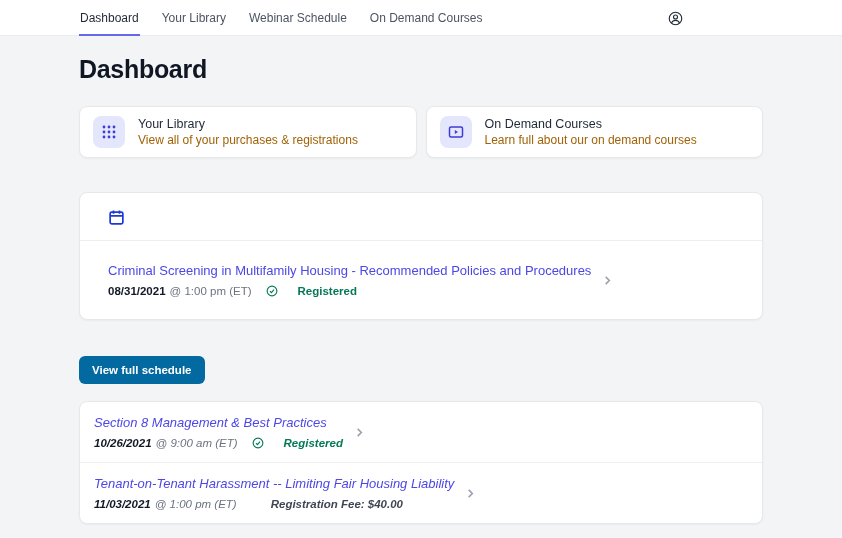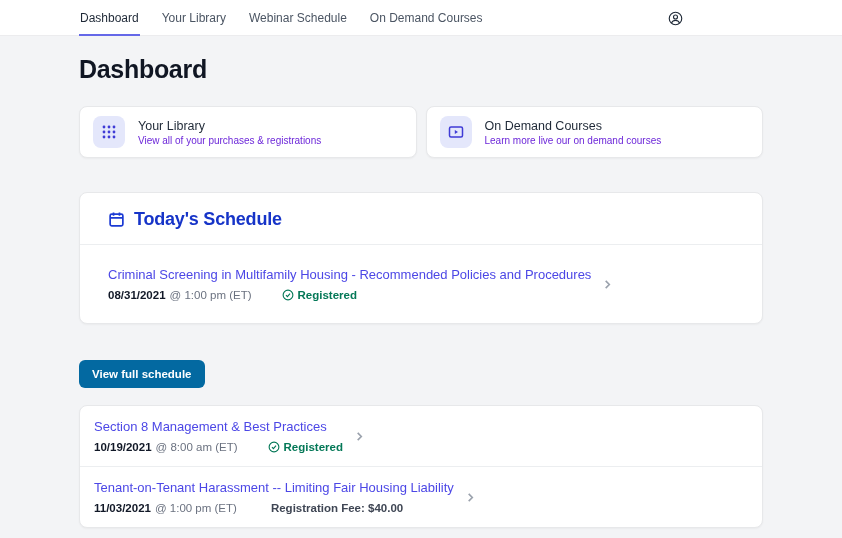--- a/index.html
+++ b/index.html
@@ -47,21 +47,21 @@
     display: flex; align-items: center; gap: 13px;
     padding: 9px 13px; cursor: pointer; min-height: 50px;
   }
   .icon-tile {
     width: 32px; height: 32px; flex: none; border-radius: 8px;
     background: #e4e7fb; color: #3f3bd6;
     display: flex; align-items: center; justify-content: center;
   }
   .icon-tile svg { width: 16px; height: 16px; display: block; }
   .shortcut-title { font-size: 12.5px; color: #1f2937; margin-bottom: 2px; }
-  .shortcut-sub { font-size: 10px; color: #6d28d9; }
+  .shortcut-sub { font-size: 12px; color: #a16207; }
 
   
   .panel {
     background: #fff; border: 1px solid #e7e8ea; border-radius: 8px;
     box-shadow: 0 1px 2px rgba(0,0,0,0.04); overflow: hidden;
   }
   .panel-today { margin-top: 34px; }
   .panel-head {
     display: flex; align-items: center; gap: 9px;
     padding: 16px 28px 14px 28px;
@@ -70,27 +70,27 @@
   .panel-head-title {
     font-size: 18px; font-weight: bold; color: #1634c8; letter-spacing: -0.2px;
   }
   .divider { border-top: 1px solid #eceef0; }
 
   .event-row {
     display: flex; align-items: center; justify-content: flex-start;
     cursor: pointer;
   }
   .event-row.lg { padding: 22px 28px; }
-  .event-row.sm { padding: 13px 14px; }
+  .event-row.sm { padding: 13px 14px; font-style: italic; }
   .event-title { font-size: 13px; color: #4c47e6; margin-bottom: 7px; }
   .event-meta { display: flex; align-items: center; font-size: 11.5px; }
   .event-date { font-weight: bold; color: #111827; margin-right: 4px; }
   .event-time { color: #6b7280; }
   .event-status {
-    display: flex; align-items: center; gap: 4px; margin-left: 30px;
+    display: flex; align-items: center; gap: 20px; margin-left: 14px;
     color: #047857; font-weight: bold;
   }
   .event-status svg { width: 12px; height: 12px; display: block; }
   .event-fee { color: #3f4654; font-weight: bold; margin-left: 10px; padding-left: 24px; }
   .chevron { color: #9aa1ac; flex: none; margin-left: 12px; }
   .chevron svg { width: 9px; height: 9px; display: block; }
 
   
   .section-row {
     display: flex; align-items: center; justify-content: space-between;
@@ -154,33 +154,32 @@
 
     <div class="shortcut-card">
       <div class="icon-tile">
         <svg viewBox="0 0 16 16" fill="none" stroke="currentColor" stroke-width="1.5">
           <rect x="1.5" y="3" width="13" height="10" rx="1.5"></rect>
           <path d="M6.8 6l3.2 2-3.2 2z" fill="currentColor" stroke="none"></path>
         </svg>
       </div>
       <div>
         <div class="shortcut-title">On Demand Courses</div>
-        <div class="shortcut-sub">Learn more live our on demand courses</div>
+        <div class="shortcut-sub">Learn full about our on demand courses</div>
       </div>
     </div>
 
   </div>
 
   <section class="panel panel-today">
     <div class="panel-head">
       <svg viewBox="0 0 16 16" fill="none" stroke="currentColor" stroke-width="1.6" style="color:#1c3bd4">
         <rect x="2" y="3" width="12" height="11" rx="1.5"></rect>
         <path d="M2 6.5h12M5.2 1.5v3M10.8 1.5v3"></path>
       </svg>
-      <span class="panel-head-title">Today's Schedule</span>
     </div>
     <div class="divider"></div>
 
     <div class="event-row lg">
       <div>
         <div class="event-title">Criminal Screening in Multifamily Housing - Recommended Policies and Procedures</div>
         <div class="event-meta">
           <span class="event-date">08/31/2021</span>
           <span class="event-time">@ 1:00 pm (ET)</span>
           <span class="event-status">
@@ -203,22 +202,22 @@
   <div class="section-row">
     <button class="btn-primary">View full schedule</button>
   </div>
 
   <section class="panel">
 
     <div class="event-row sm">
       <div>
         <div class="event-title">Section 8 Management &amp; Best Practices</div>
         <div class="event-meta">
-          <span class="event-date">10/19/2021</span>
-          <span class="event-time">@ 8:00 am (ET)</span>
+          <span class="event-date">10/26/2021</span>
+          <span class="event-time">@ 9:00 am (ET)</span>
           <span class="event-status">
             <svg viewBox="0 0 16 16" fill="none" stroke="currentColor" stroke-width="1.5">
               <circle cx="8" cy="8" r="6.5"></circle>
               <path d="M5.3 8.2l1.9 1.9 3.5-4"></path>
             </svg>
             <span>Registered</span>
           </span>
         </div>
       </div>
       <span class="chevron">

